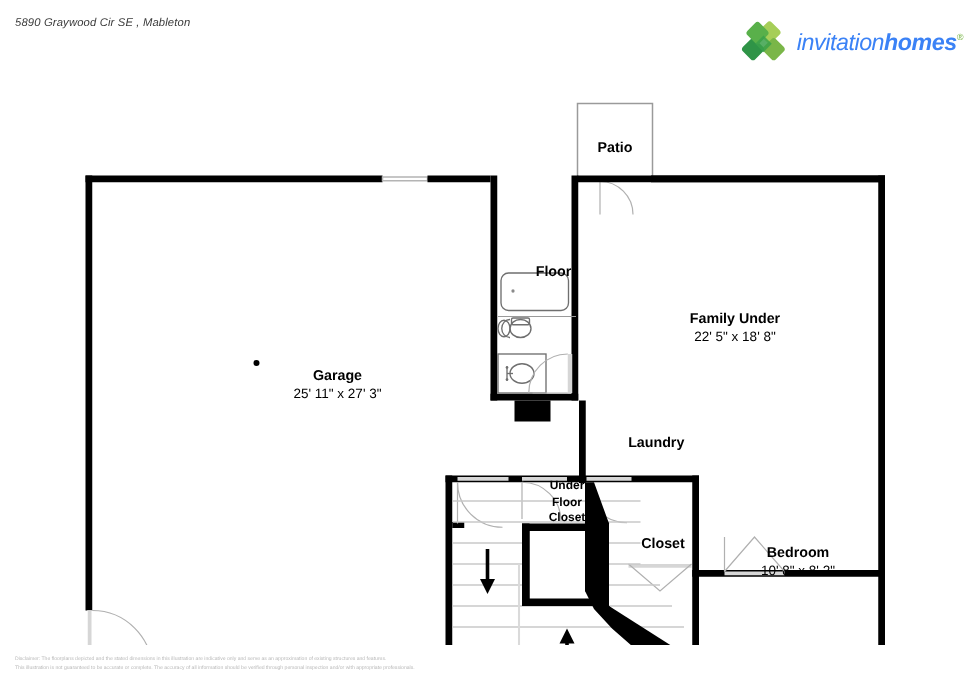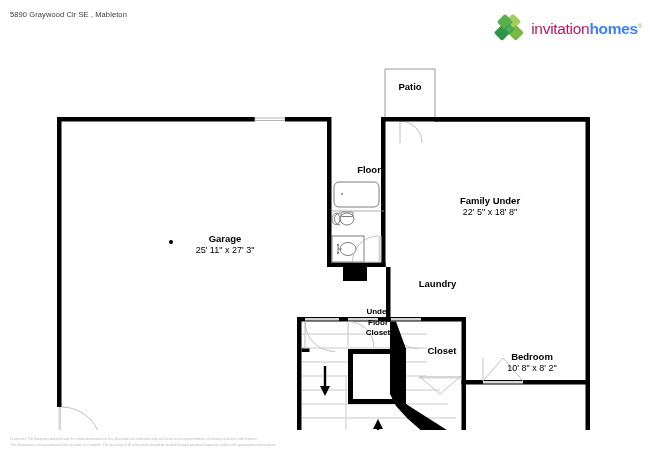--- a/index.html
+++ b/index.html
@@ -1,36 +1,36 @@
 <!DOCTYPE html>
 <html><head>
 <meta charset="utf-8">
 <style>
   html,body{margin:0;padding:0;background:#ffffff;}
   body{width:650px;height:460px;overflow:hidden;font-family:"Liberation Sans",sans-serif;color:#231f20;position:relative;}
 
   
-  #header{position:absolute;left:0;top:0;width:650px;height:60px;}
+  #header{position:absolute;left:0;top:0;width:650px;height:60px;font-style:italic;}
   #addr-block{position:absolute;left:10px;top:9px;}
   #addr-line{font-size:7.5px;color:#3a3a3a;letter-spacing:.1px;line-height:12px;}
   #floor-line{font-size:7.5px;color:#3a3a3a;letter-spacing:.1px;line-height:12px;margin-top:3px;}
 
   #logo{position:absolute;right:8px;top:14px;display:flex;align-items:center;gap:7px;}
   #logo-mark{width:30px;height:30px;position:relative;flex:none;}
   #logo-text{font-size:15.5px;letter-spacing:-.3px;white-space:nowrap;}
-  .lt-a{color:#be185d;font-weight:400;}
+  .lt-a{color:#3b82f6;font-weight:400;}
   .lt-b{color:#3b82f6;font-weight:700;}
   .lt-reg{font-size:6px;color:#7ab648;vertical-align:super;}
 
   
   #plan{position:absolute;left:0;top:58px;width:650px;height:372px;}
   #plan svg{display:block;}
 
   
-  .lbl{position:absolute;text-align:center;line-height:11.5px;white-space:nowrap;}
+  .lbl{position:absolute;text-align:center;line-height:11.5px;white-space:nowrap;margin-top:12px;}
   .lbl .nm{font-size:9.5px;font-weight:700;color:#000;display:block;}
   .lbl .dm{font-size:9px;font-weight:400;color:#000;display:block;}
   .lbl.tiny .nm{font-size:8px;line-height:10.5px;}
 
   
   #disclaimer{position:absolute;left:10px;top:436px;width:400px;}
   #disclaimer p{margin:0;font-size:3.4px;line-height:6px;color:#b9b9b9;letter-spacing:0;}
 </style>
 </head>
 <body>

